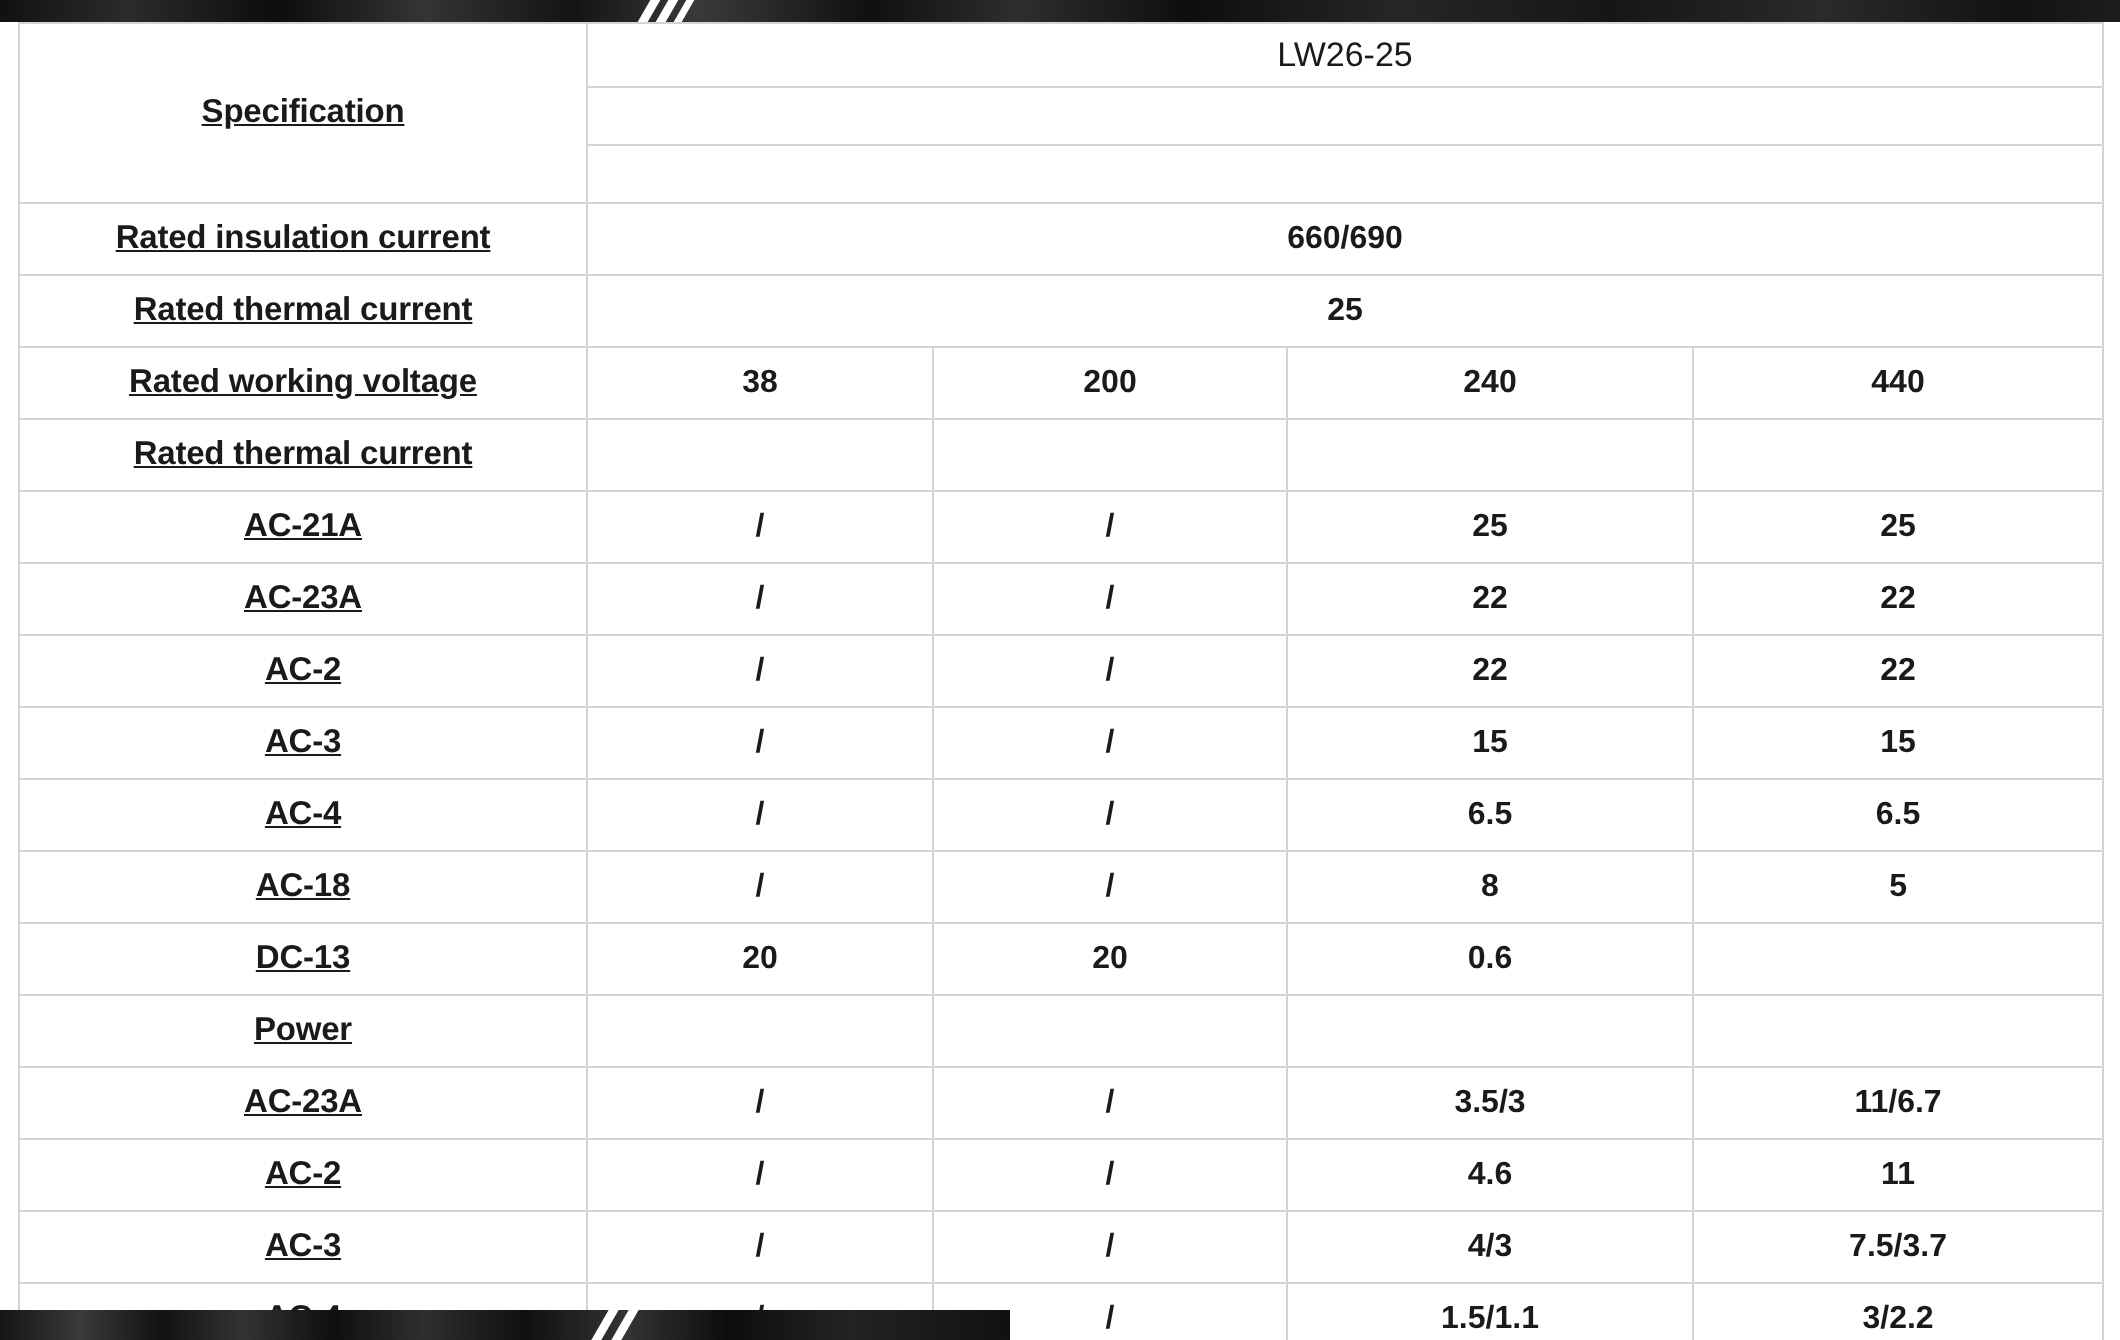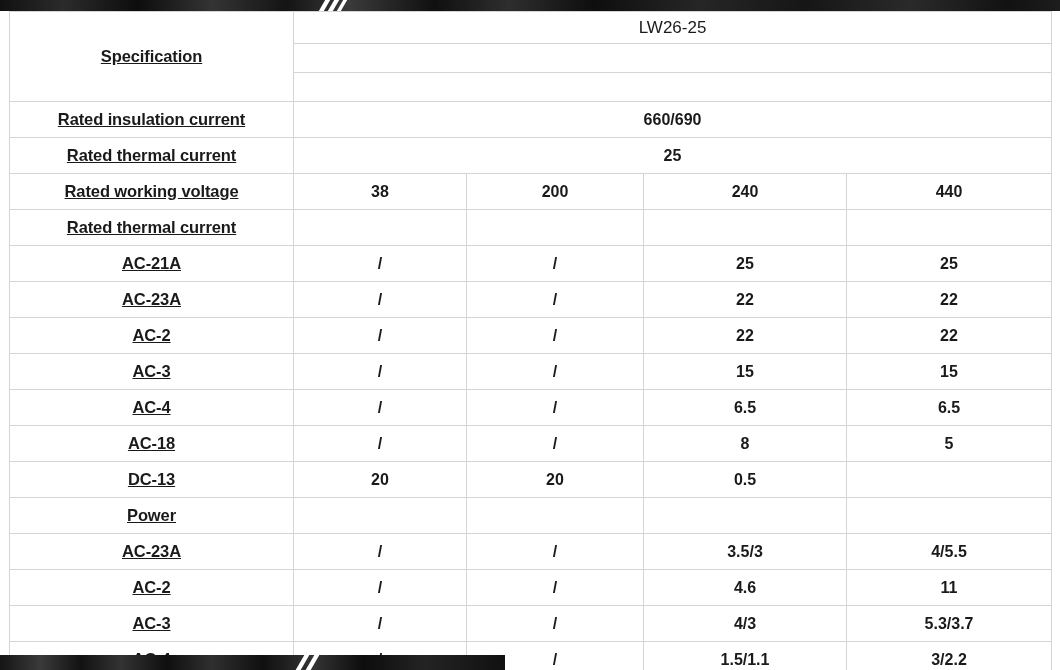--- a/index.html
+++ b/index.html
@@ -195,54 +195,54 @@
         <td class="val r-std">/</td>
         <td class="val r-std">/</td>
         <td class="val r-std">8</td>
         <td class="val r-std">5</td>
       </tr>
 
       <tr>
         <td class="rowlabel r-std">DC-13</td>
         <td class="val r-std">20</td>
         <td class="val r-std">20</td>
-        <td class="val r-std">0.5</td>
+        <td class="val r-std">0.6</td>
         <td class="val r-std"></td>
       </tr>
 
       <tr>
         <td class="rowlabel r-std">Power</td>
         <td class="val r-std"></td>
         <td class="val r-std"></td>
         <td class="val r-std"></td>
         <td class="val r-std"></td>
       </tr>
 
       <tr>
         <td class="rowlabel r-std">AC-23A</td>
         <td class="val r-std">/</td>
         <td class="val r-std">/</td>
         <td class="val r-std">3.5/3</td>
-        <td class="val r-std">4/5.5</td>
+        <td class="val r-std">11/6.7</td>
       </tr>
 
       <tr>
         <td class="rowlabel r-std">AC-2</td>
         <td class="val r-std">/</td>
         <td class="val r-std">/</td>
         <td class="val r-std">4.6</td>
         <td class="val r-std">11</td>
       </tr>
 
       <tr>
         <td class="rowlabel r-std">AC-3</td>
         <td class="val r-std">/</td>
         <td class="val r-std">/</td>
         <td class="val r-std">4/3</td>
-        <td class="val r-std">5.3/3.7</td>
+        <td class="val r-std">7.5/3.7</td>
       </tr>
 
       <tr>
         <td class="rowlabel r-std">AC-4</td>
         <td class="val r-std">/</td>
         <td class="val r-std">/</td>
         <td class="val r-std">1.5/1.1</td>
         <td class="val r-std">3/2.2</td>
       </tr>
 

